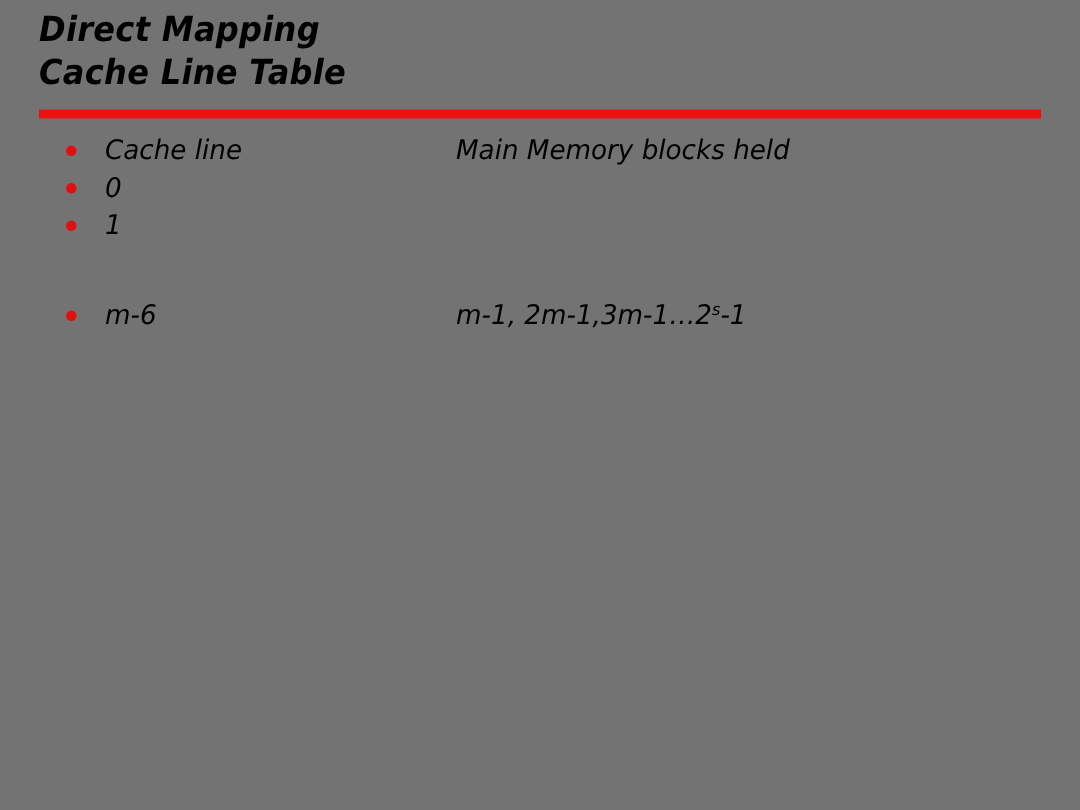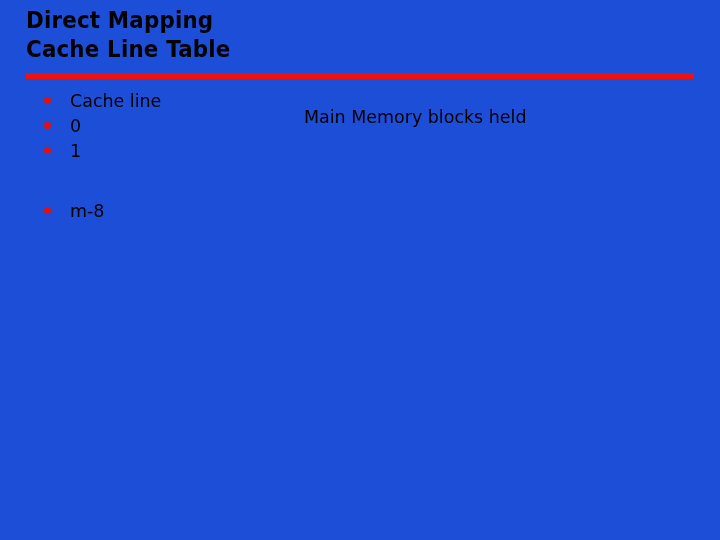--- a/index.html
+++ b/index.html
@@ -13,21 +13,22 @@
     position: relative;
     overflow: hidden;
     font-family: "DejaVu Sans", sans-serif;
     -webkit-font-smoothing: none;
   }
 
   
   .slide {
     position: absolute;
     inset: 0;
-    background: #1d4ed8;
+    background: #737373;
+    font-style: italic;
   }
 
   
   .title-block {
     position: absolute;
     left: 26px;
     top: 6px;
     width: 670px;
   }
   .title-line {
@@ -72,21 +73,20 @@
   .col-left {
     position: relative;
     width: 330px;
     padding-left: 40px;
     box-sizing: border-box;
   }
   .col-right {
     position: relative;
     width: 390px;
     box-sizing: border-box;
-    margin-top: 16px;
   }
 
   .bullet-dot {
     position: absolute;
     left: 44px;
     top: 9px;
     width: 7px;
     height: 7px;
     border-radius: 50%;
     background: #E01010;
@@ -146,18 +146,21 @@
     <div class="row">
       <div class="col-left">
         <span class="bullet-dot"></span>
         <span class="cell-text">1</span>
       </div>
     </div>
 
     <div class="row spacer-before">
       <div class="col-left">
         <span class="bullet-dot"></span>
-        <span class="cell-text">m-8</span>
+        <span class="cell-text">m-6</span>
+      </div>
+      <div class="col-right">
+        <span class="cell-text"><span>m-1, 2m-1,3m-1…2</span><sup class="exp">s</sup><span>-1</span></span>
       </div>
     </div>
 
   </div>
 </div>
 
 </body></html>

